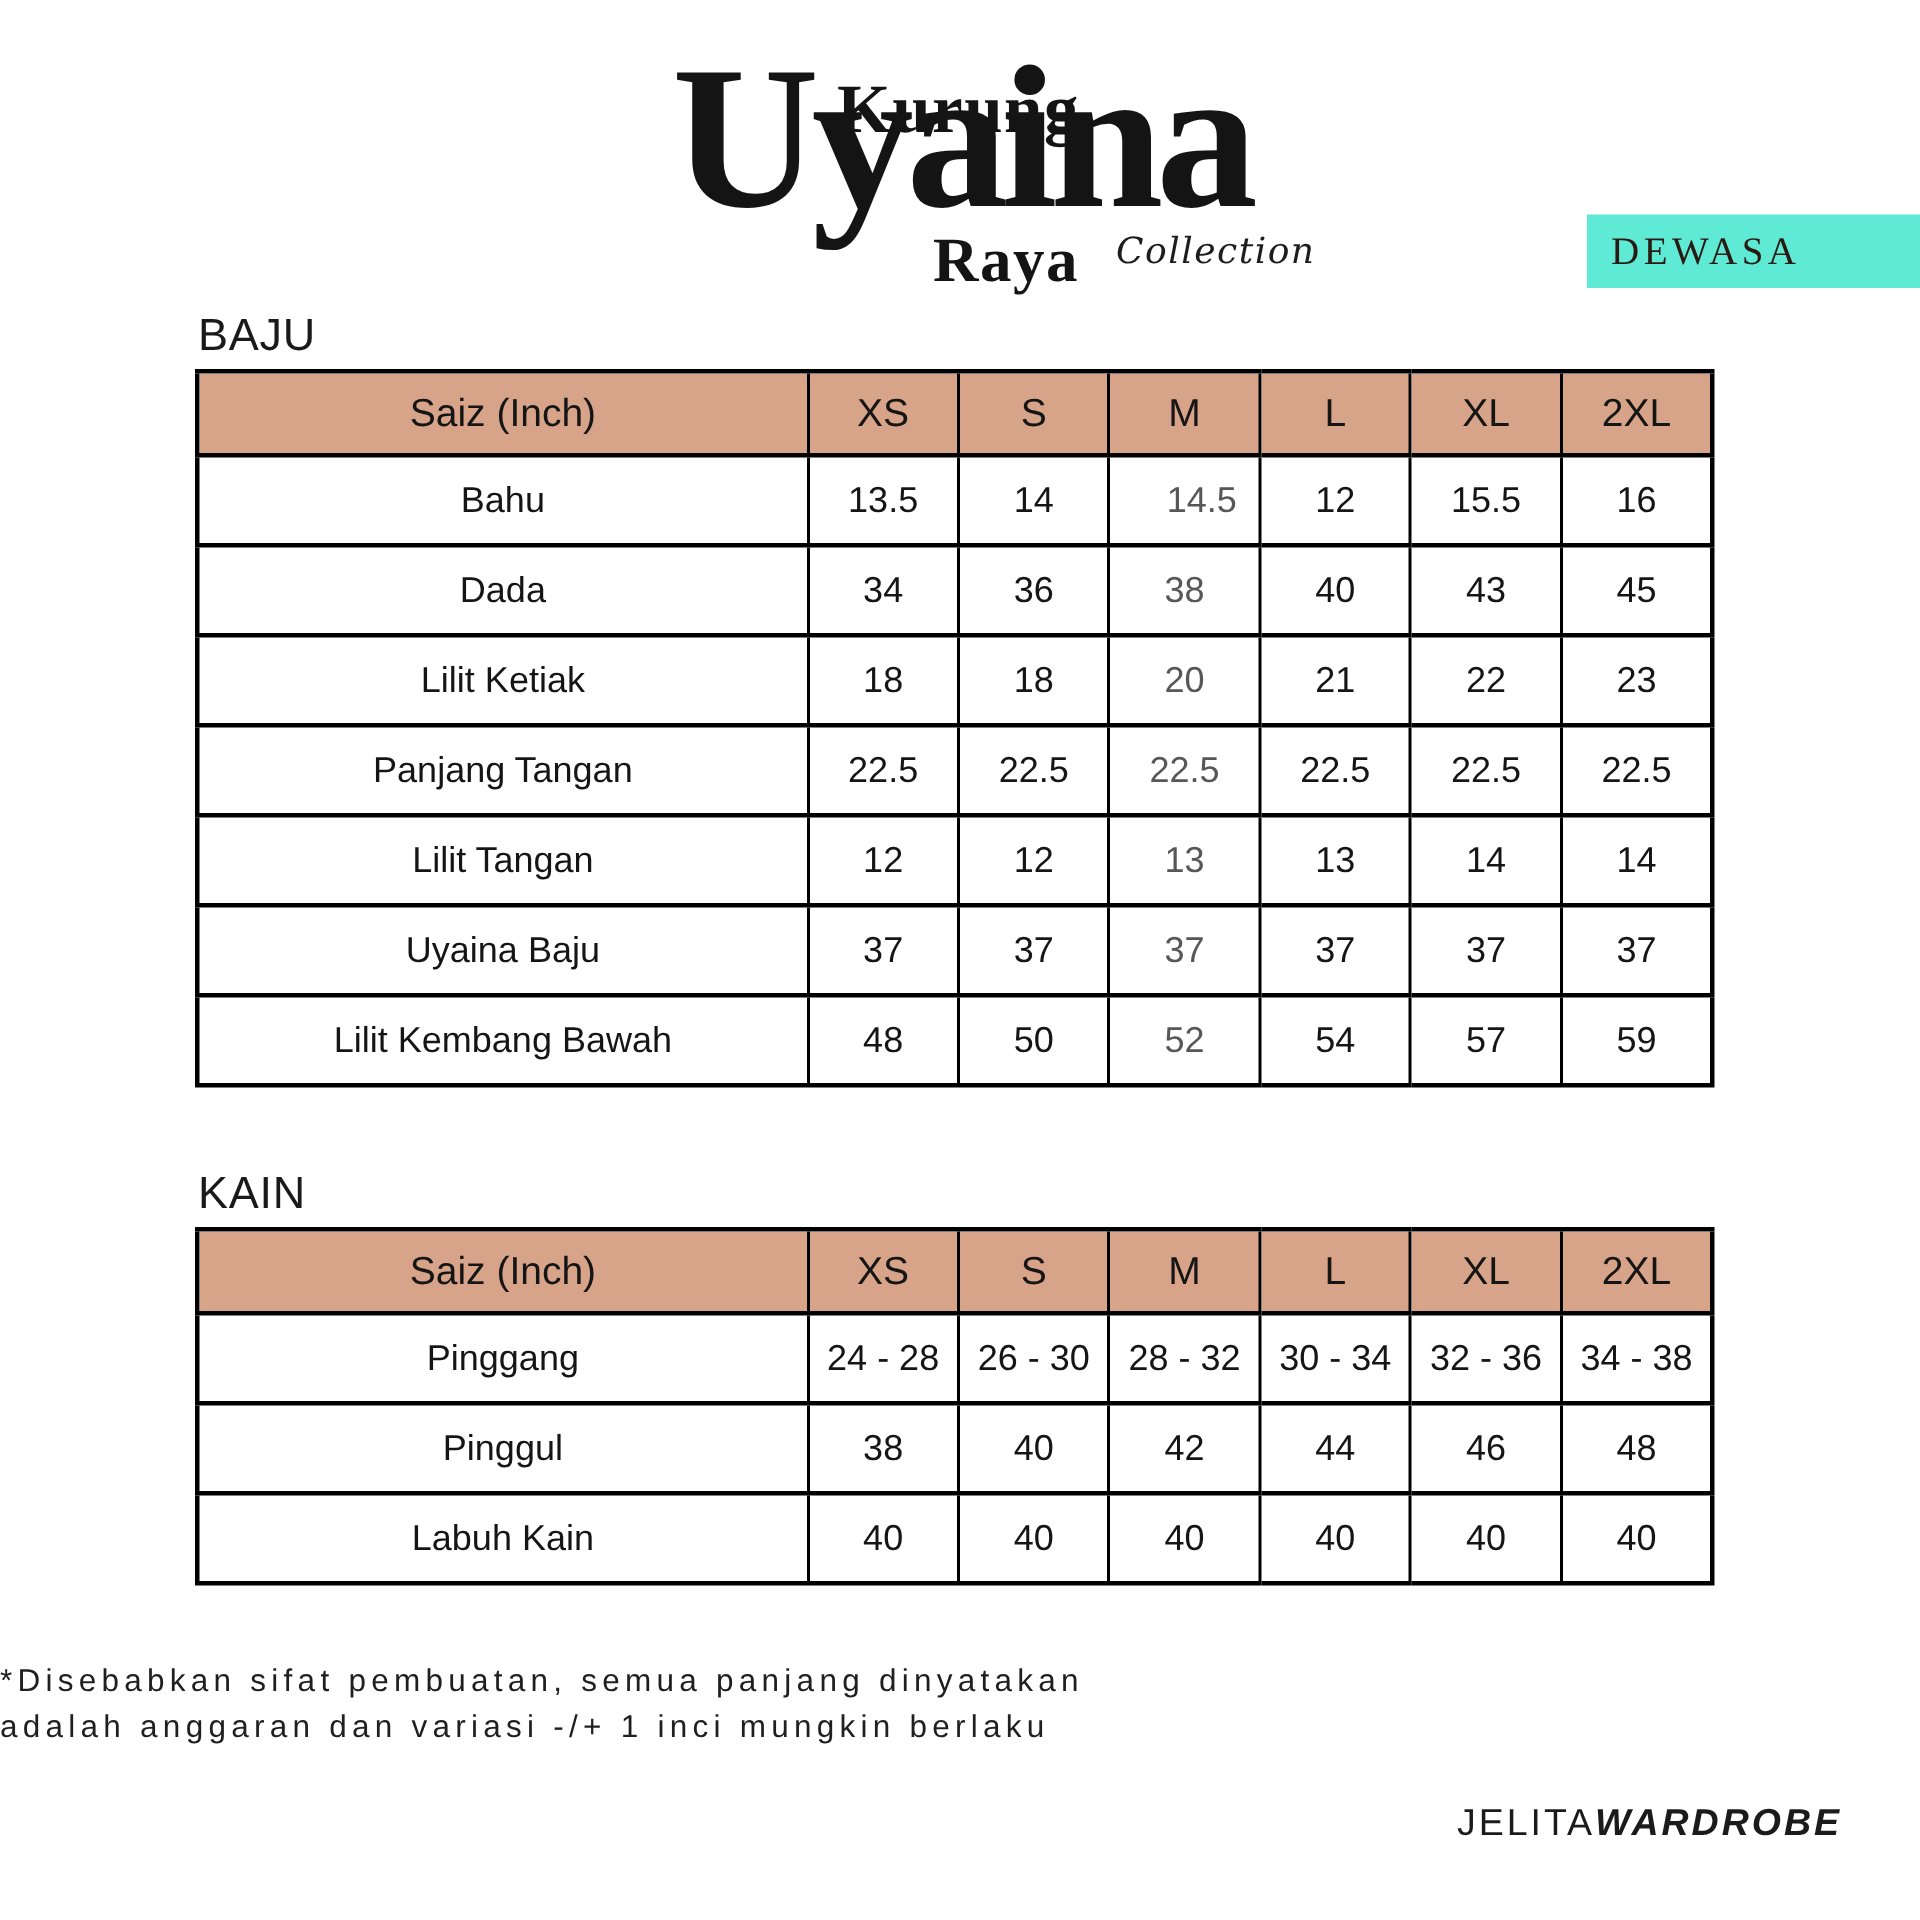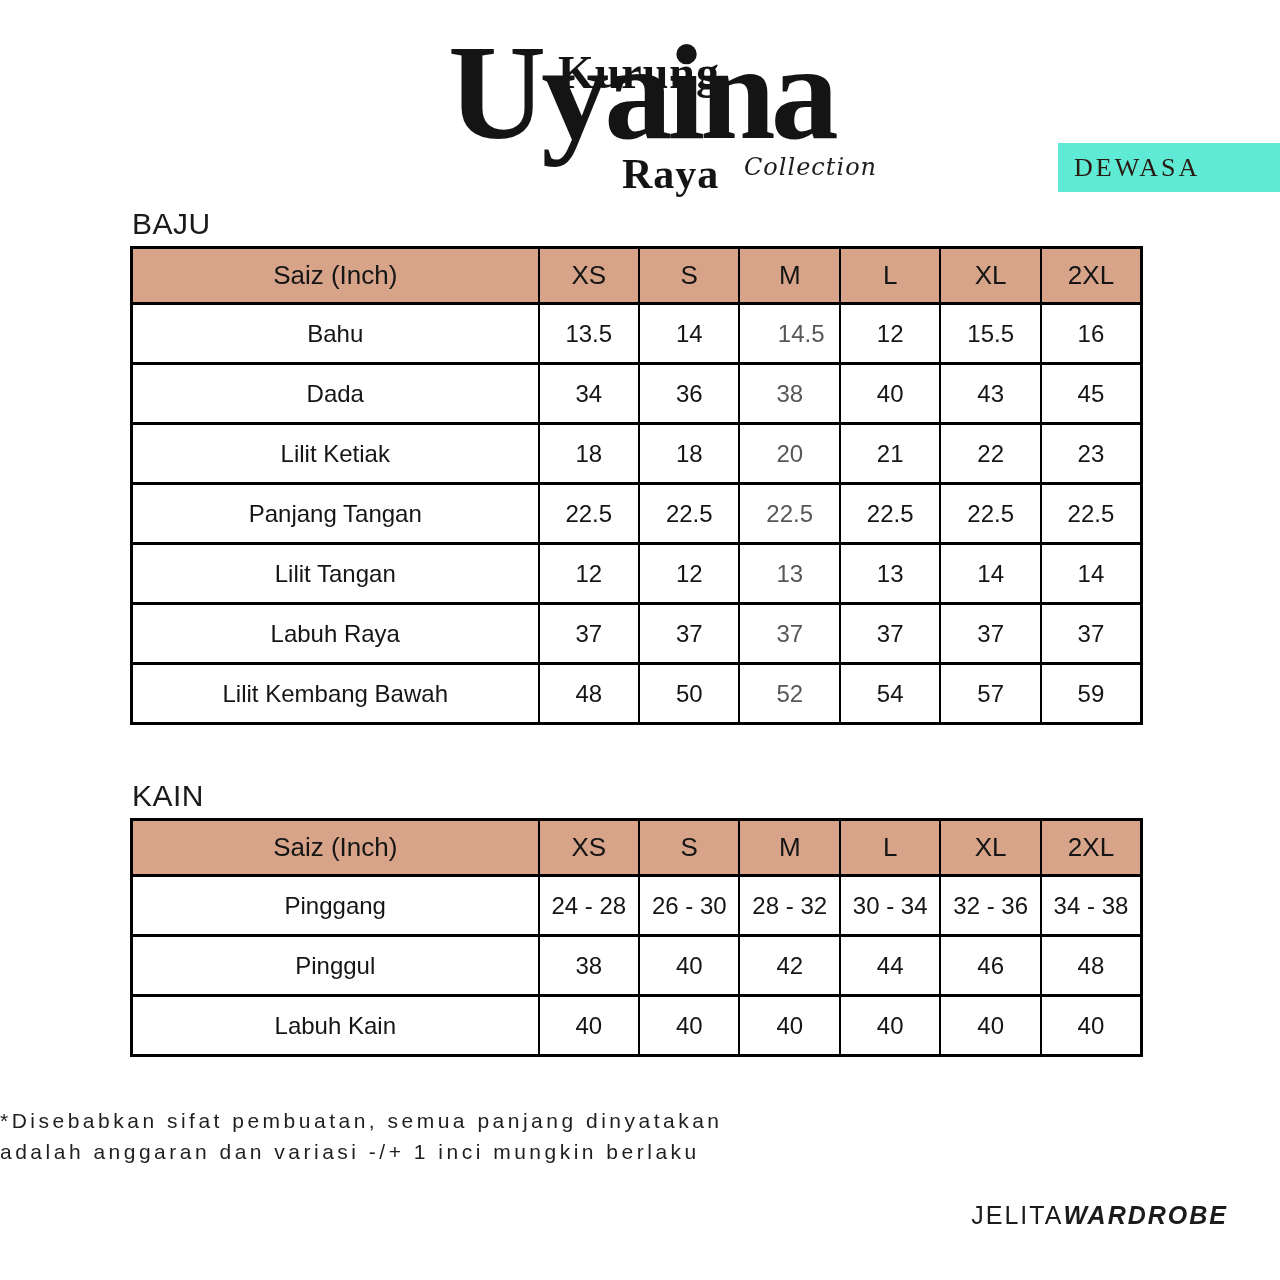--- a/index.html
+++ b/index.html
@@ -147,21 +147,21 @@
           <tr>
             <td class="label-cell">Lilit Tangan</td>
             <td>12</td>
             <td>12</td>
             <td style="color: rgb(87, 87, 87);">13</td>
             <td>13</td>
             <td>14</td>
             <td>14</td>
           </tr>
           <tr>
-            <td class="label-cell">Labuh Raya</td>
+            <td class="label-cell">Uyaina Baju</td>
             <td>37</td>
             <td>37</td>
             <td style="color: rgb(87, 87, 87);">37</td>
             <td>37</td>
             <td>37</td>
             <td>37</td>
           </tr>
           <tr>
             <td class="label-cell">Lilit Kembang Bawah</td>
             <td>48</td>

